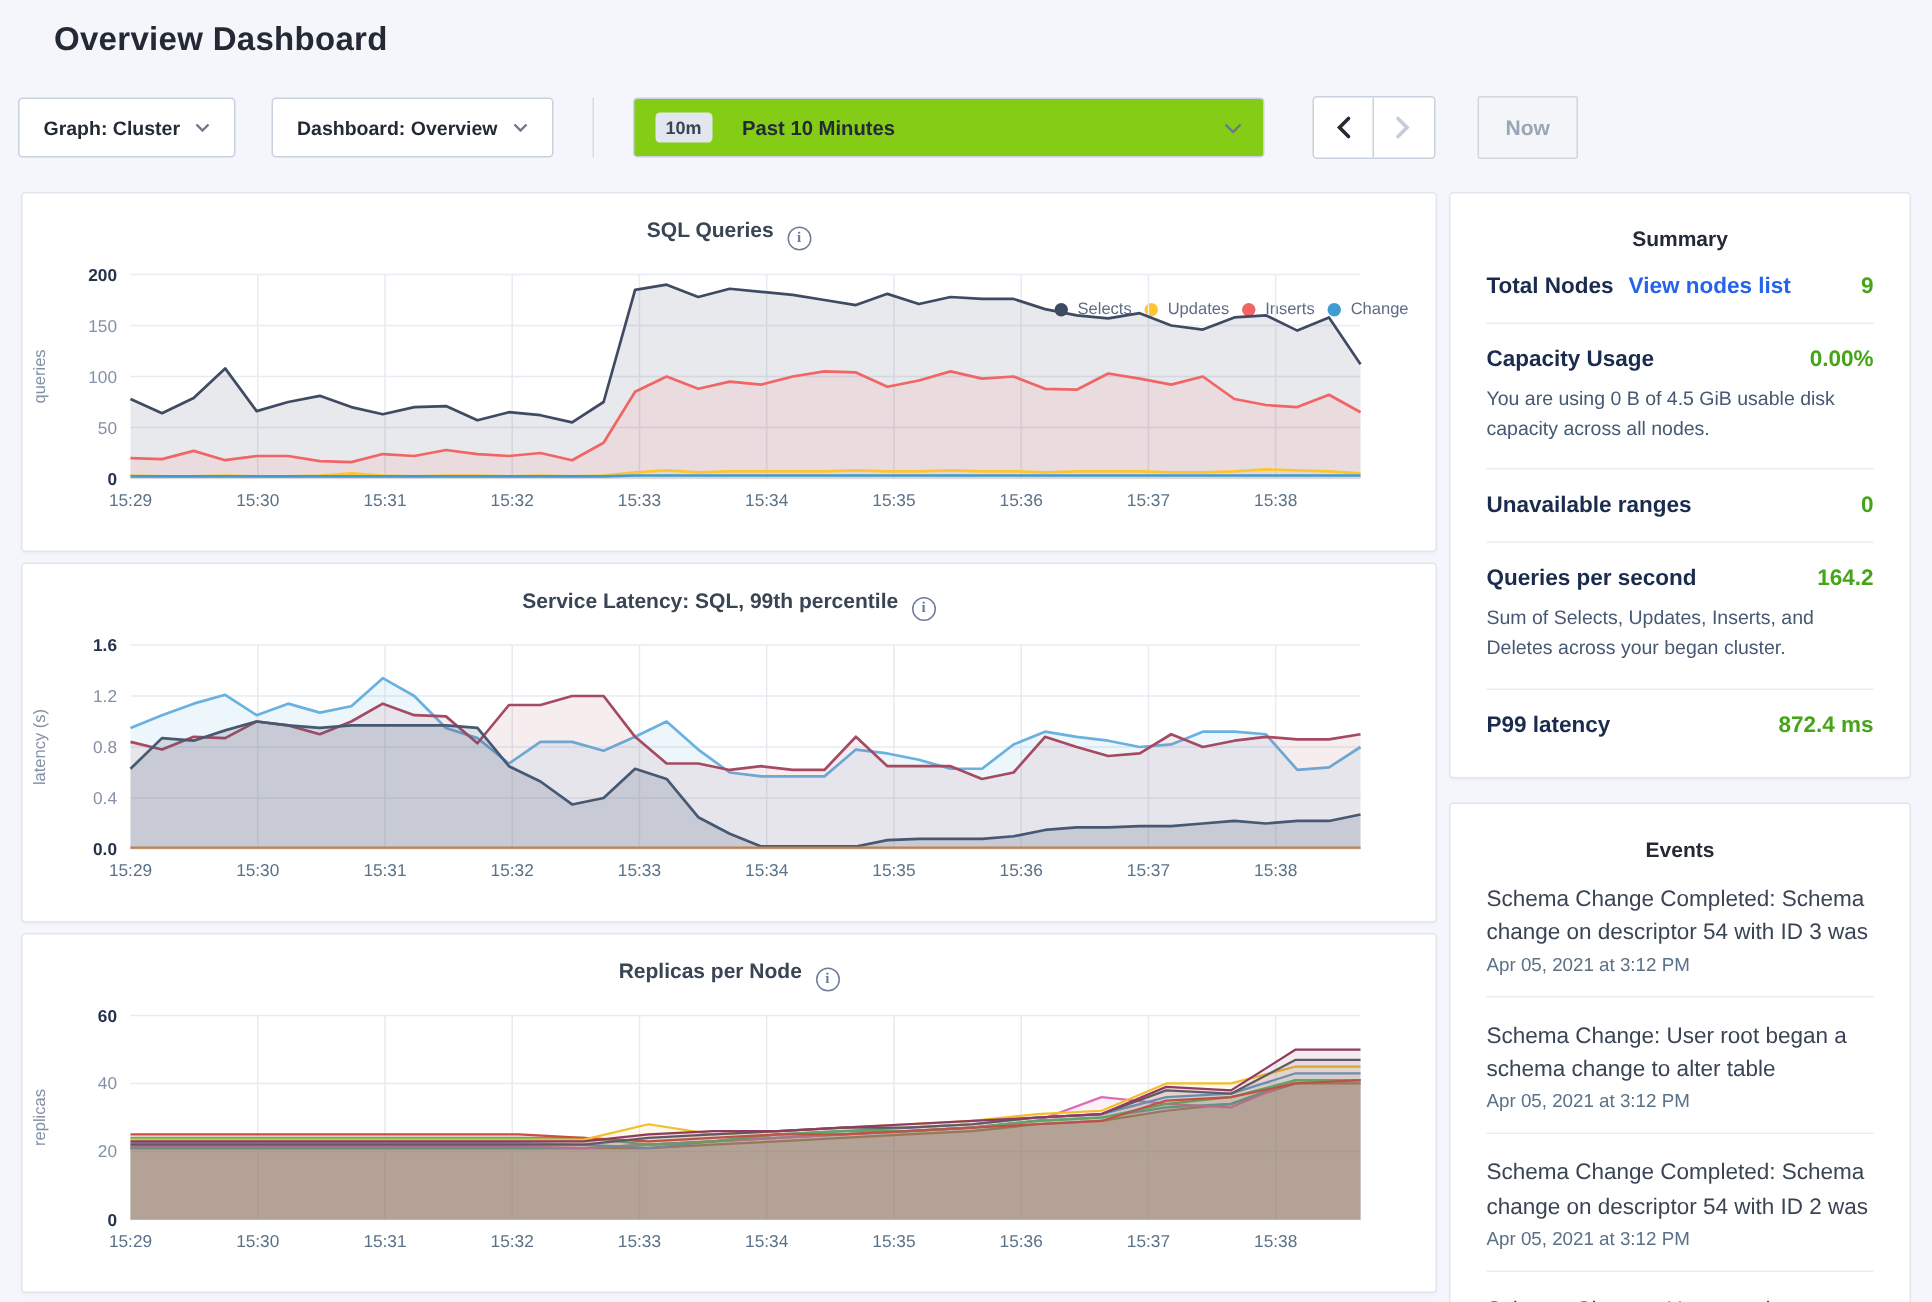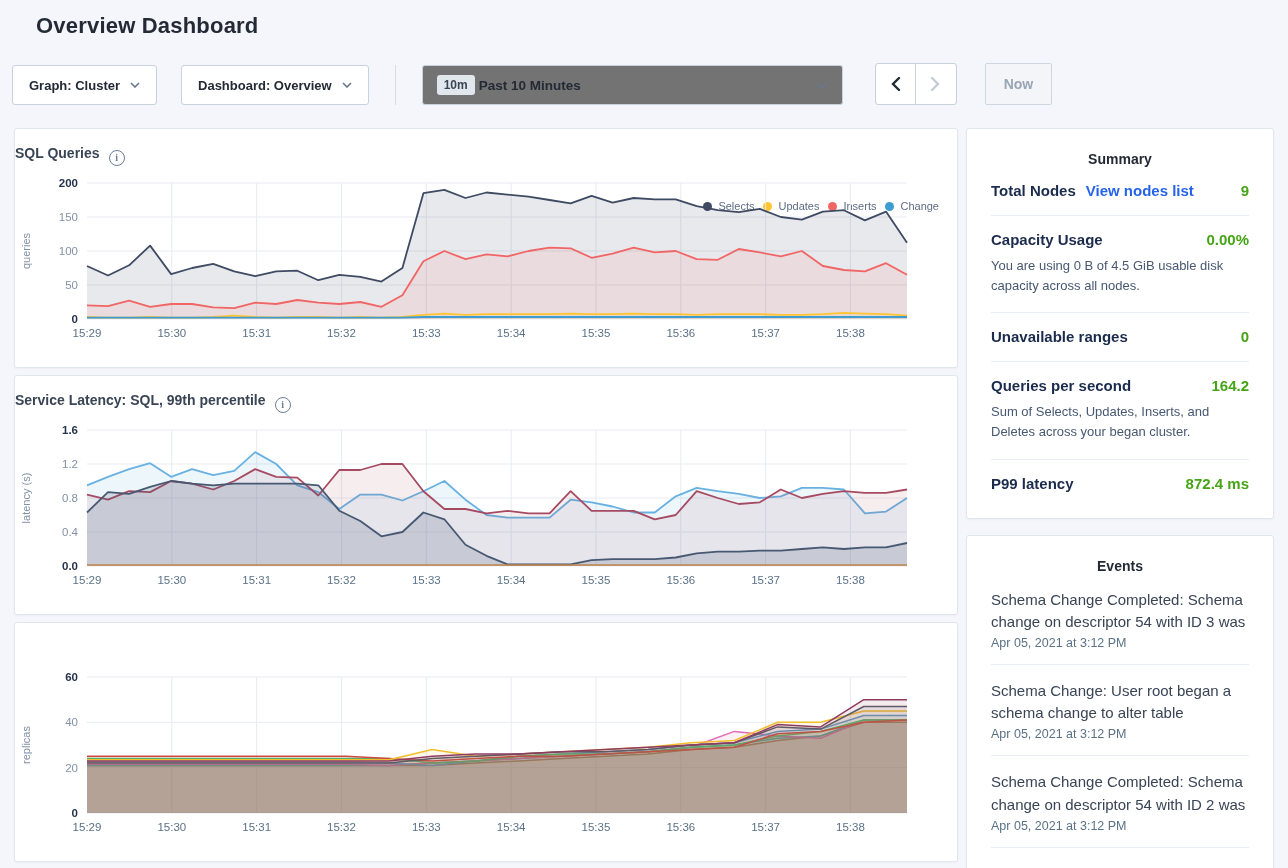--- a/index.html
+++ b/index.html
@@ -5,52 +5,52 @@
   * { box-sizing: border-box; margin: 0; padding: 0; }
   html,body { width:1288px; height:868px; overflow:hidden; }
   body {
     background:#f4f6fb;
     font-family:"Liberation Sans", sans-serif;
     color:#242a35;
   }
   .page-title { padding:13px 0 0 12px; font-size:22px; font-weight:600; color:#242a35; letter-spacing:.2px;margin-left:24px; }
 
   
-  .toolbar { display:flex; align-items:flex-end; margin:26px 12px 0 12px; height:40px; }
+  .toolbar { display:flex; align-items:center; margin:26px 12px 0 12px; height:40px; }
   .dropdown-btn {
     height:40px; background:#fff; border:1px solid #c9d1dc; border-radius:3px;
     padding:0 16px; font-size:13px; font-weight:700; color:#242a35;
     display:flex; align-items:center; gap:10px; cursor:pointer;
   }
   .dropdown-btn + .dropdown-btn { margin-left:24px; }
   .vdivider { width:1px; height:40px; background:#d6dbe4; margin:0 26px; }
   .time-picker {
-    height:40px; width:421px; background:#737373; border:1px solid #c9d1dc; border-radius:3px;
-    display:flex; align-items:center; padding:12px 14px; gap:4px; cursor:pointer;
+    height:40px; width:421px; background:#84cc16; border:1px solid #c9d1dc; border-radius:3px;
+    display:flex; align-items:center; padding:12px 14px; gap:20px; cursor:pointer;
   }
   .time-badge { background:#e2e7ee; border-radius:3px; padding:3px 7px; font-size:12px; font-weight:700; color:#394455; }
   .time-label { font-size:13.5px; font-weight:700; color:#242a35; flex:1; text-align:left; }
   .arrow-group { display:flex; margin-left:32px; border:1px solid #c9d1dc; border-radius:3px; background:#fff; height:42px; }
   .arrow-btn { width:40px; display:flex; align-items:center; justify-content:center; cursor:pointer; }
   .arrow-btn.prev { border-right:1px solid #c9d1dc; }
   .now-btn {
     margin-left:28px; height:42px; padding:0 18px; background:#f3f5f8; border:1px solid #cfd6e0;
     border-radius:2px; font-size:14px; font-weight:700; color:#9aa5b5; display:flex; align-items:center;
   }
 
   
   .main { display:flex; gap:8px; margin:23px 14px 0 14px; align-items:flex-start; }
   .charts-col { width:944px; display:flex; flex-direction:column; gap:7px; }
   .side-col { width:308px; display:flex; flex-direction:column; gap:16px; }
   .panel {
     background:#fff; border:1px solid #e0e6ee; border-radius:3px;
     box-shadow:0 1px 2px rgba(50,60,90,.04);
   }
   .chart-panel { position:relative; height:240px; overflow:hidden; }
-  .chart-title-row { margin-top:16px; font-size:14px; font-weight:700; color:#394455; }
+  .chart-title-row { text-align:center; margin-top:16px; font-size:14px; font-weight:700; color:#394455; }
   .info-icon {
     display:inline-flex; align-items:center; justify-content:center;
     width:16px; height:16px; border:1.4px solid #6a7e99; border-radius:50%;
     font-size:10px; font-weight:700; color:#6a7e99; margin-left:9px; vertical-align:-3px;
     font-family:"Liberation Serif", serif; cursor:pointer;
   }
   .legend { position:absolute; top:47px; right:18px; display:flex; gap:9px;margin-top:24px; }
   .legend-item { display:flex; align-items:center; gap:6px; font-size:11px; color:#5e6c84; }
   .legend-dot { width:9px; height:9px; border-radius:50%; }
   svg.chart { position:absolute; left:1px; top:46px; }
@@ -220,20 +220,23 @@
           <path d="M71.0 63.3L92.0 54.8L113.1 47.1L134.1 41.2L155.1 54.8L176.1 47.1L197.2 53.1L218.2 48.8L239.2 30.1L260.2 42.0L281.3 63.3L302.3 70.1L323.3 87.0L344.3 72.6L365.4 72.6L386.4 78.5L407.4 69.2L428.4 59.0L449.5 77.7L470.5 93.0L491.5 95.6L512.5 95.6L533.6 95.6L554.6 77.7L575.6 80.3L596.6 84.5L617.7 90.5L638.7 90.5L659.7 74.3L680.7 65.8L701.8 69.2L722.8 71.8L743.8 76.0L764.8 74.3L785.9 65.8L806.9 65.8L827.9 67.5L848.9 91.3L870.0 89.6L891.0 76.0" fill="none" stroke="#68b1e1" stroke-width="1.8" stroke-linejoin="round"></path>
           <path d="M71.0 72.6L92.0 77.7L113.1 69.2L134.1 70.1L155.1 59.0L176.1 61.6L197.2 67.5L218.2 59.0L239.2 47.1L260.2 54.8L281.3 55.6L302.3 73.5L323.3 48.0L344.3 48.0L365.4 42.0L386.4 42.0L407.4 69.2L428.4 87.0L449.5 87.0L470.5 91.3L491.5 88.8L512.5 91.3L533.6 91.3L554.6 69.2L575.6 88.8L596.6 88.8L617.7 88.8L638.7 97.3L659.7 93.0L680.7 69.2L701.8 76.0L722.8 82.0L743.8 80.3L764.8 67.5L785.9 76.0L806.9 71.8L827.9 69.2L848.9 70.9L870.0 70.9L891.0 67.5L891 144L71 144Z" fill="#a64a62" fill-opacity="0.1" stroke="none"></path>
           <path d="M71.0 72.6L92.0 77.7L113.1 69.2L134.1 70.1L155.1 59.0L176.1 61.6L197.2 67.5L218.2 59.0L239.2 47.1L260.2 54.8L281.3 55.6L302.3 73.5L323.3 48.0L344.3 48.0L365.4 42.0L386.4 42.0L407.4 69.2L428.4 87.0L449.5 87.0L470.5 91.3L491.5 88.8L512.5 91.3L533.6 91.3L554.6 69.2L575.6 88.8L596.6 88.8L617.7 88.8L638.7 97.3L659.7 93.0L680.7 69.2L701.8 76.0L722.8 82.0L743.8 80.3L764.8 67.5L785.9 76.0L806.9 71.8L827.9 69.2L848.9 70.9L870.0 70.9L891.0 67.5" fill="none" stroke="#a64a62" stroke-width="1.8" stroke-linejoin="round"></path>
           <path d="M71.0 90.5L92.0 70.1L113.1 71.8L134.1 64.9L155.1 59.0L176.1 61.6L197.2 63.3L218.2 61.6L239.2 61.6L260.2 61.6L281.3 61.6L302.3 63.3L323.3 88.8L344.3 99.0L365.4 114.3L386.4 110.0L407.4 90.5L428.4 97.3L449.5 122.8L470.5 133.8L491.5 142.3L512.5 142.3L533.6 142.3L554.6 142.3L575.6 138.1L596.6 137.2L617.7 137.2L638.7 137.2L659.7 135.5L680.7 131.3L701.8 129.6L722.8 129.6L743.8 128.7L764.8 128.7L785.9 127.0L806.9 125.3L827.9 127.0L848.9 125.3L870.0 125.3L891.0 121.0L891 144L71 144Z" fill="#475872" fill-opacity="0.18" stroke="none"></path>
           <path d="M71.0 90.5L92.0 70.1L113.1 71.8L134.1 64.9L155.1 59.0L176.1 61.6L197.2 63.3L218.2 61.6L239.2 61.6L260.2 61.6L281.3 61.6L302.3 63.3L323.3 88.8L344.3 99.0L365.4 114.3L386.4 110.0L407.4 90.5L428.4 97.3L449.5 122.8L470.5 133.8L491.5 142.3L512.5 142.3L533.6 142.3L554.6 142.3L575.6 138.1L596.6 137.2L617.7 137.2L638.7 137.2L659.7 135.5L680.7 131.3L701.8 129.6L722.8 129.6L743.8 128.7L764.8 128.7L785.9 127.0L806.9 125.3L827.9 127.0L848.9 125.3L870.0 125.3L891.0 121.0" fill="none" stroke="#475872" stroke-width="1.8" stroke-linejoin="round"></path>
           <path d="M71.0 143.0L891.0 143.0" fill="none" stroke="#c08449" stroke-width="1.5" stroke-linejoin="round"></path>
         </svg>
     </div>
 
     <div class="panel chart-panel">
+      <div class="chart-title-row">
+        <span>Replicas per Node</span><span class="info-icon">i</span>
+      </div>
       <svg class="chart" width="942" height="178">
           <line x1="71" y1="144" x2="891" y2="144" stroke="#e7ebf2" stroke-width="1"></line>
           <text x="62" y="148" text-anchor="end" font-size="11.5" fill="#26334d" font-weight="700">0</text>
           <line x1="71" y1="98.66666666666667" x2="891" y2="98.66666666666667" stroke="#e7ebf2" stroke-width="1"></line>
           <text x="62" y="102.66666666666667" text-anchor="end" font-size="11.5" fill="#8291a5" font-weight="400">20</text>
           <line x1="71" y1="53.33333333333334" x2="891" y2="53.33333333333334" stroke="#e7ebf2" stroke-width="1"></line>
           <text x="62" y="57.33333333333334" text-anchor="end" font-size="11.5" fill="#8291a5" font-weight="400">40</text>
           <line x1="71" y1="8" x2="891" y2="8" stroke="#e7ebf2" stroke-width="1"></line>
           <text x="62" y="12" text-anchor="end" font-size="11.5" fill="#26334d" font-weight="700">60</text>
           <text x="71" y="162" text-anchor="middle" font-size="11.5" fill="#5a7187">15:29</text>

